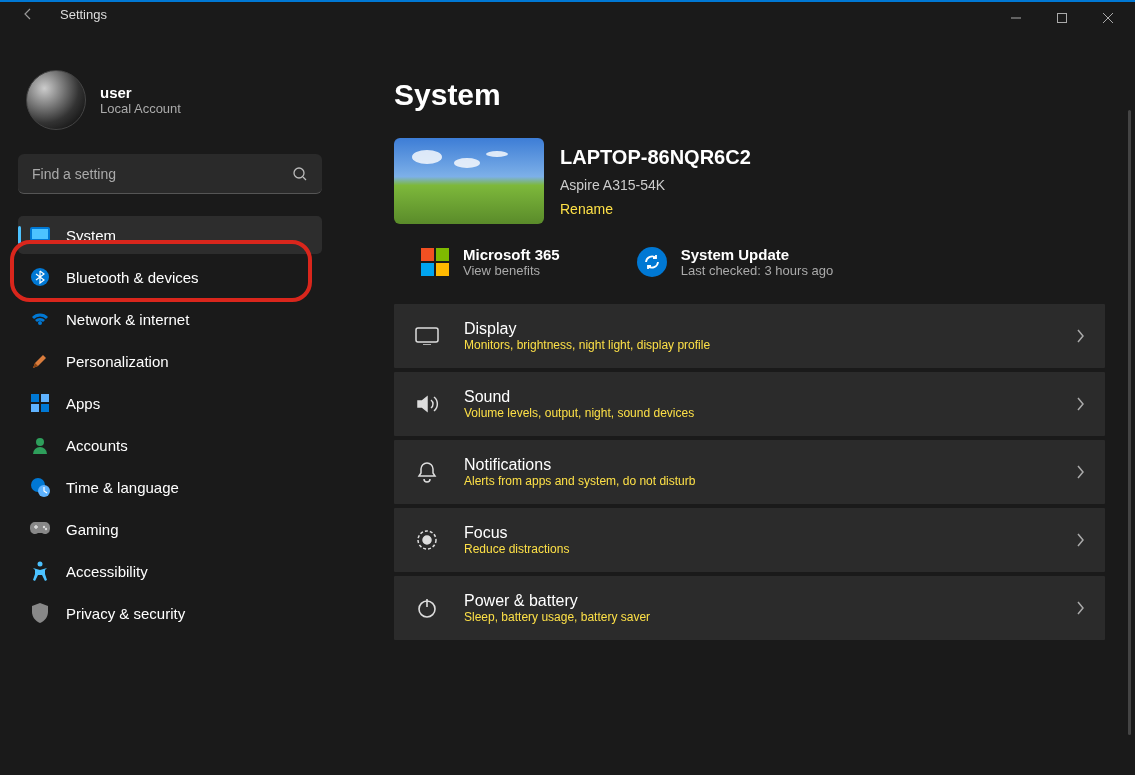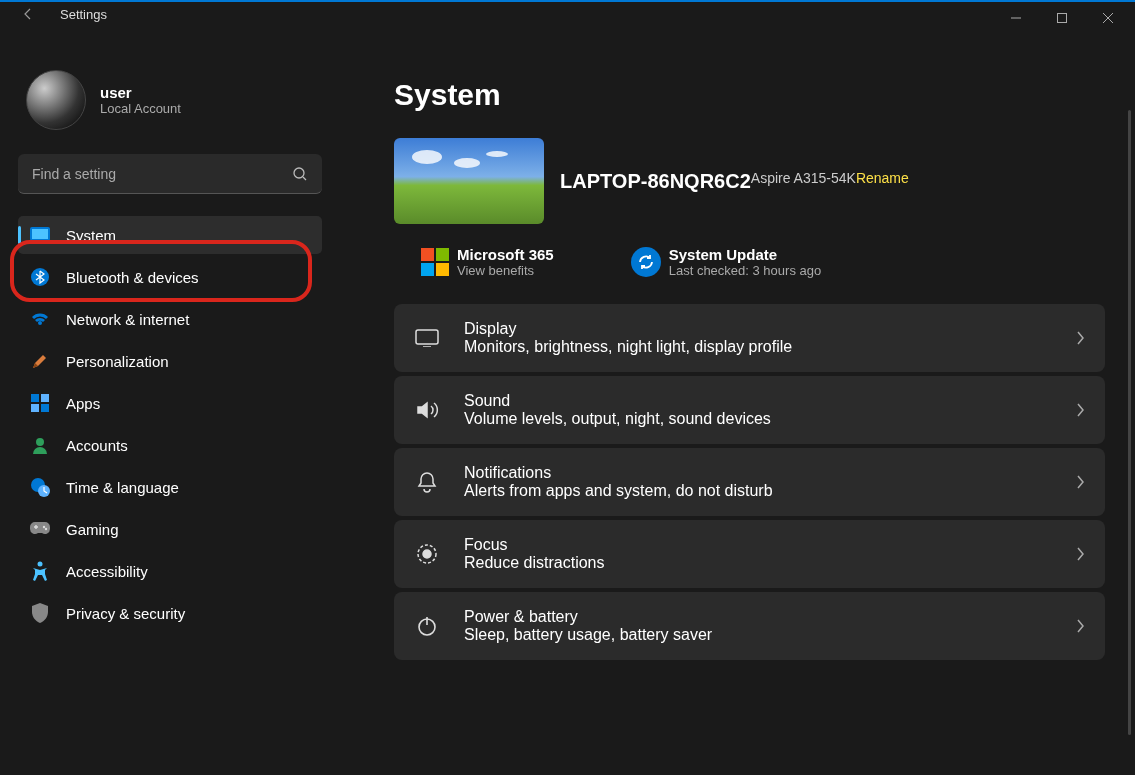--- a/index.html
+++ b/index.html
@@ -35,39 +35,39 @@
 .nav-icon { width: 20px; height: 20px; display: flex; align-items: center; justify-content: center; }
 
 .highlight-ring { position: absolute; border: 4px solid #d9261c; border-radius: 20px; pointer-events: none; }
 
 .main { flex: 1; padding: 28px 30px 0 54px; overflow-y: auto; position: relative; }
 .page-title { font-size: 30px; font-weight: 600; margin-bottom: 26px; }
 
 .device-row { display: flex; align-items: center; gap: 16px; margin-bottom: 22px; }
 .wallpaper { width: 150px; height: 86px; border-radius: 6px; background: linear-gradient(to bottom, #3d7dd6 0%, #7db0e8 45%, #7db83b 55%, #5a8b2a 100%); position: relative; overflow: hidden; }
 .wallpaper::before { content: ""; position: absolute; top: 12px; left: 18px; width: 30px; height: 14px; background: #fff; border-radius: 50%; opacity: 0.8; box-shadow: 40px 6px 0 -2px #fff, 70px -3px 0 -4px #fff; }
-.device-info { display: flex; gap: 0; }
+.device-info { display: flex; flex-direction: column; gap: 8px; }
 .device-name { font-size: 20px; font-weight: 600; }
 .device-model { font-size: 14px; color: #ccc; }
 .rename { font-size: 14px; color: #fde047; cursor: pointer; }
 
 .info-row { display: flex; gap: 58px; margin-bottom: 26px; padding-left: 8px; }
-.info-card { display: flex; align-items: center; gap: 8px; padding-left: 19px; }
+.info-card { display: flex; align-items: center; gap: 14px; padding-left: 19px; }
 .ms-logo { width: 28px; height: 28px; display: grid; grid-template-columns: 1fr 1fr; grid-template-rows: 1fr 1fr; gap: 2px; }
 .ms-logo div:nth-child(1){background:#f25022}.ms-logo div:nth-child(2){background:#7fba00}.ms-logo div:nth-child(3){background:#00a4ef}.ms-logo div:nth-child(4){background:#ffb900}
 .update-icon { width: 30px; height: 30px; border-radius: 50%; background: #0078d4; display: flex; align-items: center; justify-content: center; color: #fff; }
 .info-title { font-size: 15px; font-weight: 600; }
 .info-sub { font-size: 13px; color: #aaa; }
 
 .cards { display: flex; flex-direction: column; gap: 4px; }
-.card { background: #2b2b2b; border-radius: 8px; padding: 16px 20px; display: flex; align-items: center; gap: 24px; cursor: pointer; }
+.card { background: #2b2b2b; border-radius: 1px; padding: 16px 20px; display: flex; align-items: center; gap: 24px; cursor: pointer; }
 .card-icon { width: 26px; display: flex; justify-content: center; color: #ddd; }
 .card-body { flex: 1; }
 .card-title { font-size: 16px; }
-.card-sub { font-size: 16px; color: #ffffff; }
+.card-sub { font-size: 12px; color: #fde047; }
 .chev { color: #aaa; }
 
 .scroll-indicator { position: absolute; right: 4px; top: 60px; bottom: 40px; width: 3px; background: #444; border-radius: 2px; }
 
 svg { display: block; }
 </style>
 </head>
 <body>
 
 <div class="window">

